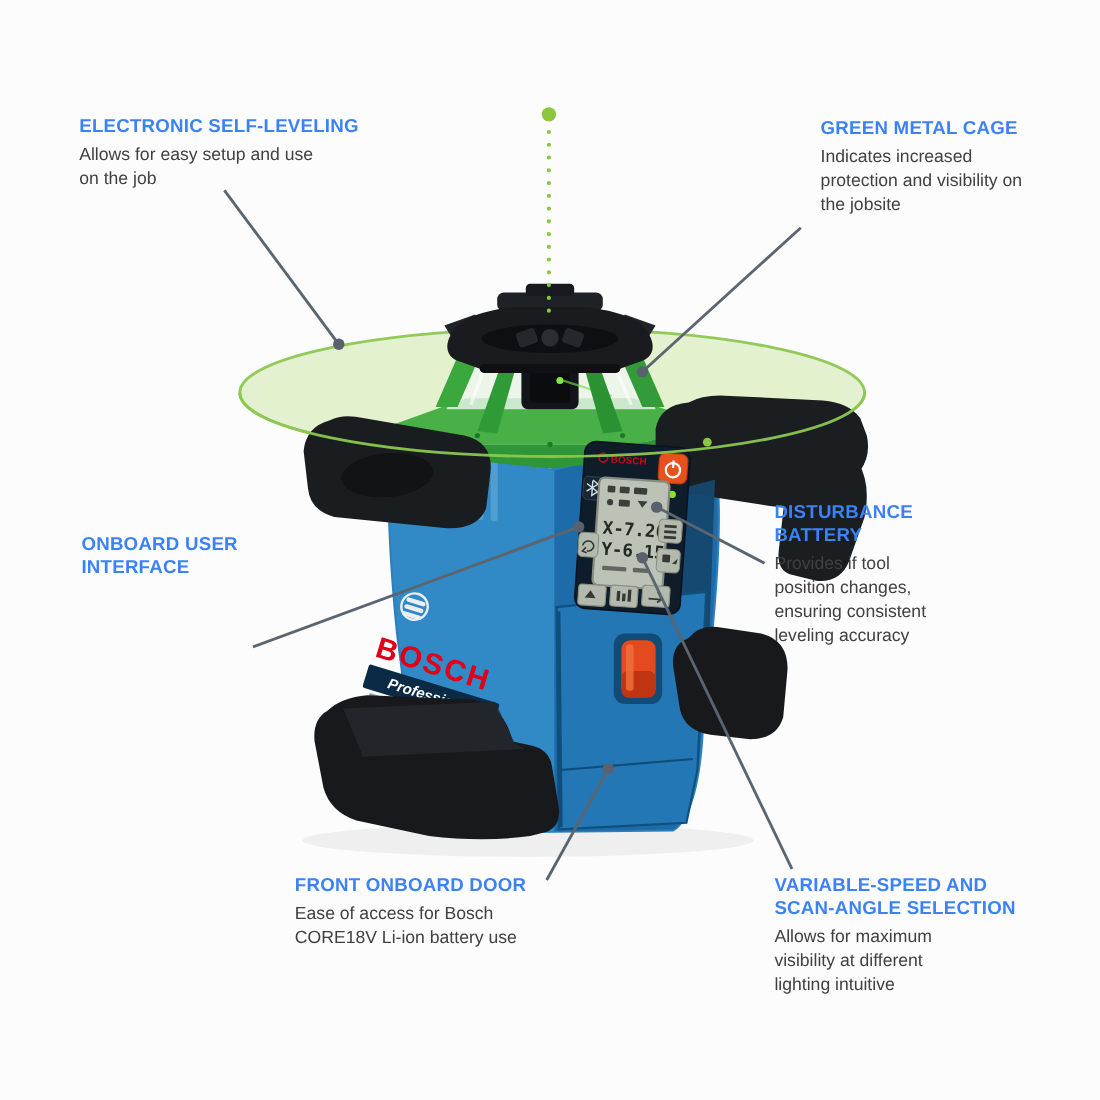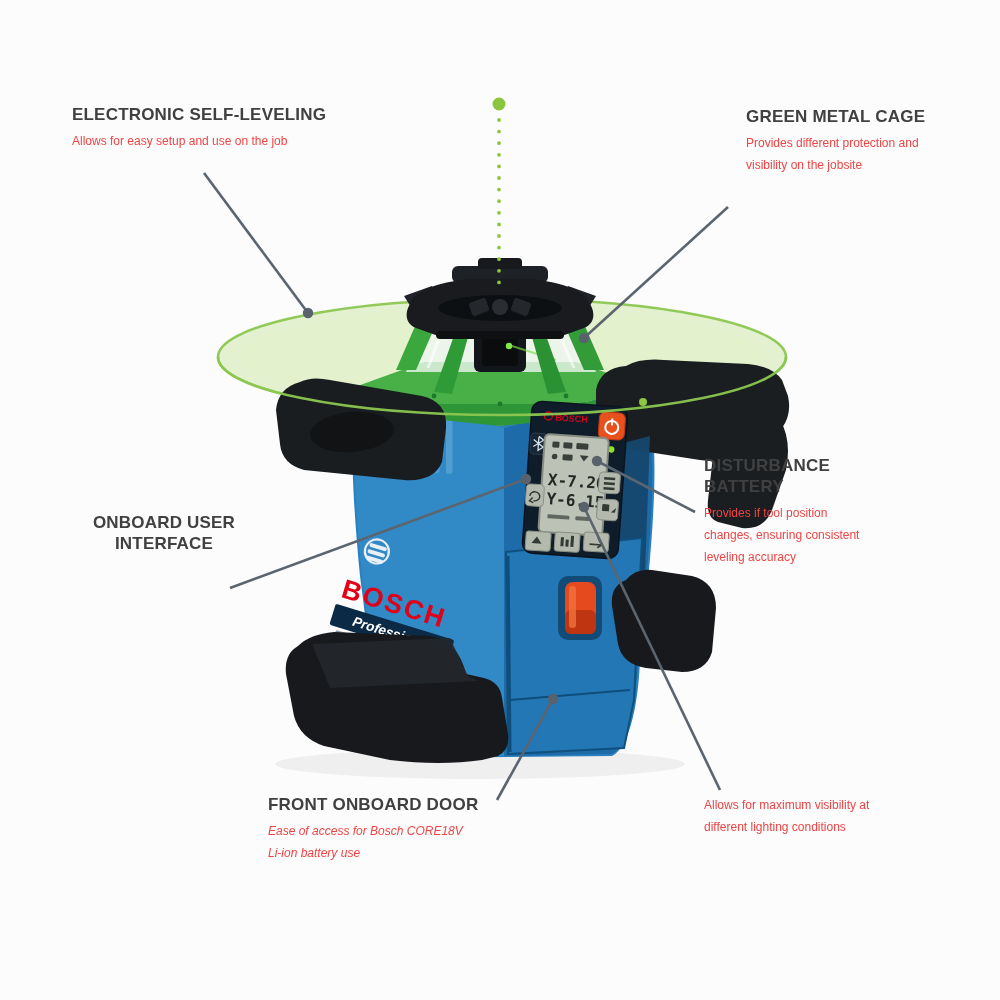--- a/index.html
+++ b/index.html
@@ -2,27 +2,27 @@
 <html><head>
 <meta charset="utf-8">
 <style>
   html,body{margin:0;padding:0;}
   body{width:1000px;height:1000px;position:relative;background:#fcfcfd;
        font-family:"Liberation Sans",sans-serif;overflow:hidden;}
   #stage{position:absolute;inset:0;}
   svg#art{position:absolute;left:0;top:0;}
   .callout{position:absolute;}
   .callout h3{margin:0 0 5px 0;font-size:17px;line-height:21px;font-weight:bold;
-              color:#404040;letter-spacing:.2px;}
-  .callout p{margin:0;font-size:12px;line-height:22px;color:#ef4444;}
+              color:#3b82f6;letter-spacing:.2px;}
+  .callout p{margin:0;font-size:16px;line-height:22px;color:#404040;}
   .c1{left:72px;top:104px;width:290px;} .c1 p{max-width:225px;}
   .c2{left:746px;top:106px;width:200px;} .c2 p{max-width:188px;}
-  .c3{left:74px;top:512px;width:180px;text-align:center;} .c3 p{max-width:170px;}
+  .c3{left:74px;top:484px;width:180px;} .c3 p{max-width:170px;}
   .c4{left:704px;top:455px;width:175px;} .c4 p{max-width:162px;}
-  .c5{left:268px;top:794px;width:250px;} .c5 p{max-width:210px;font-style:italic;}
+  .c5{left:268px;top:794px;width:250px;} .c5 p{max-width:210px;}
   .c6{left:704px;top:794px;width:228px;} .c6 p{max-width:175px;}
 </style>
 </head>
 <body>
 
 <div id="stage">
 
 <svg id="art" width="1000" height="1000" viewBox="0 0 1000 1000">
 
   <g>
@@ -239,29 +239,30 @@
         <circle cx="584" cy="507" r="5.2"></circle>
   </g>
 </svg>
 
   <div class="callout c1">
     <h3>ELECTRONIC SELF-LEVELING</h3>
     <p>Allows for easy setup and use on the job</p>
   </div>
   <div class="callout c2">
     <h3>GREEN METAL CAGE</h3>
-    <p>Provides different protection and visibility on the jobsite</p>
+    <p>Indicates increased protection and visibility on the jobsite</p>
   </div>
   <div class="callout c3">
     <h3>ONBOARD USER INTERFACE</h3>
   </div>
   <div class="callout c4">
     <h3>DISTURBANCE BATTERY</h3>
     <p>Provides if tool position changes, ensuring consistent leveling accuracy</p>
   </div>
   <div class="callout c5">
     <h3>FRONT ONBOARD DOOR</h3>
     <p>Ease of access for Bosch CORE18V Li-ion battery use</p>
   </div>
   <div class="callout c6">
-    <p>Allows for maximum visibility at different lighting conditions</p>
+    <h3>VARIABLE-SPEED AND SCAN-ANGLE SELECTION</h3>
+    <p>Allows for maximum visibility at different lighting intuitive</p>
   </div>
 </div>
 
 </body></html>

